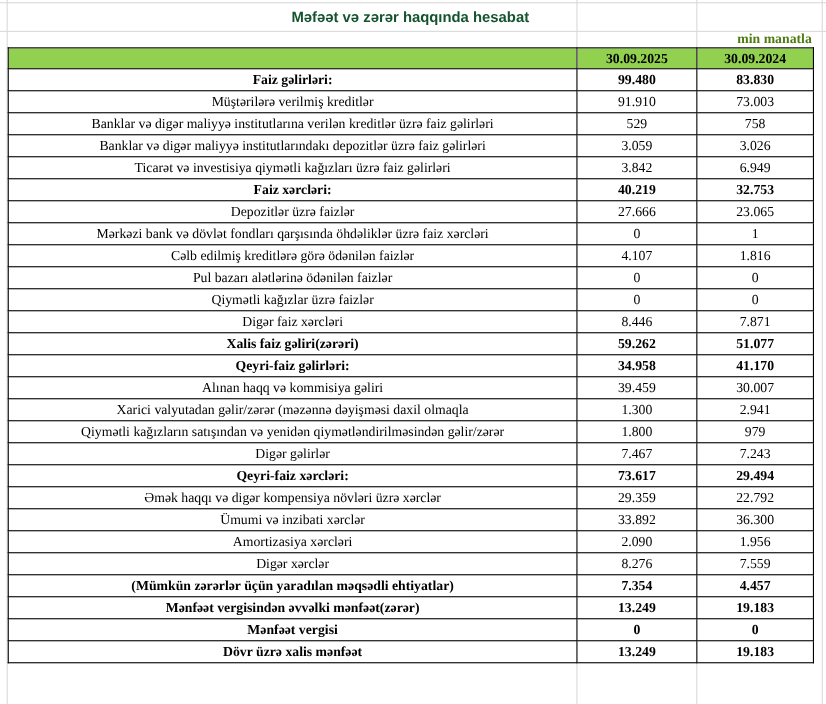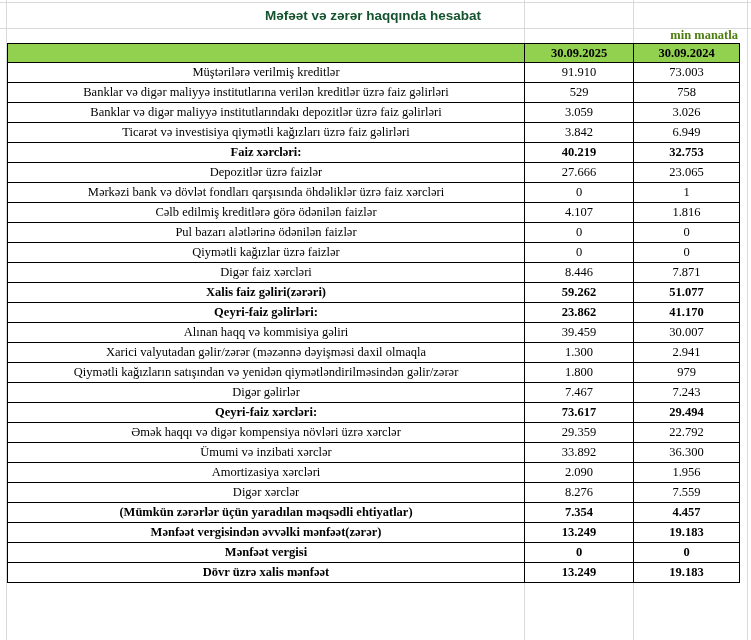--- a/index.html
+++ b/index.html
@@ -86,20 +86,25 @@
     <col class="c-v2">
   </colgroup>
   <thead>
     <tr>
       <th></th>
       <th>30.09.2025</th>
       <th>30.09.2024</th>
     </tr>
   </thead>
   <tbody>
+      <tr class="bold">
+        <td>Faiz gəlirləri:</td>
+        <td>99.480</td>
+        <td>83.830</td>
+      </tr>
       <tr>
         <td>Müştərilərə verilmiş kreditlər</td>
         <td>91.910</td>
         <td>73.003</td>
       </tr>
       <tr>
         <td>Banklar və digər maliyyə institutlarına verilən kreditlər üzrə faiz gəlirləri</td>
         <td>529</td>
         <td>758</td>
       </tr>
@@ -148,21 +153,21 @@
         <td>8.446</td>
         <td>7.871</td>
       </tr>
       <tr class="bold">
         <td>Xalis faiz gəliri(zərəri)</td>
         <td>59.262</td>
         <td>51.077</td>
       </tr>
       <tr class="bold">
         <td>Qeyri-faiz gəlirləri:</td>
-        <td>23.862</td>
+        <td>34.958</td>
         <td>41.170</td>
       </tr>
       <tr>
         <td>Alınan haqq və kommisiya gəliri</td>
         <td>39.459</td>
         <td>30.007</td>
       </tr>
       <tr>
         <td>Xarici valyutadan gəlir/zərər (məzənnə dəyişməsi daxil olmaqla</td>
         <td>1.300</td>

